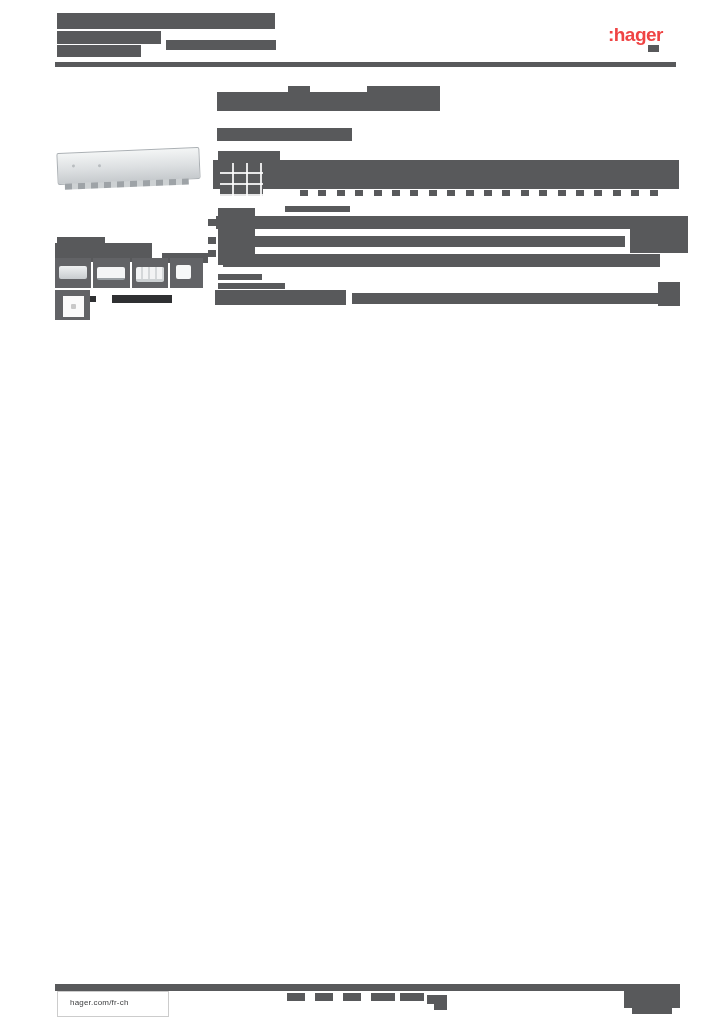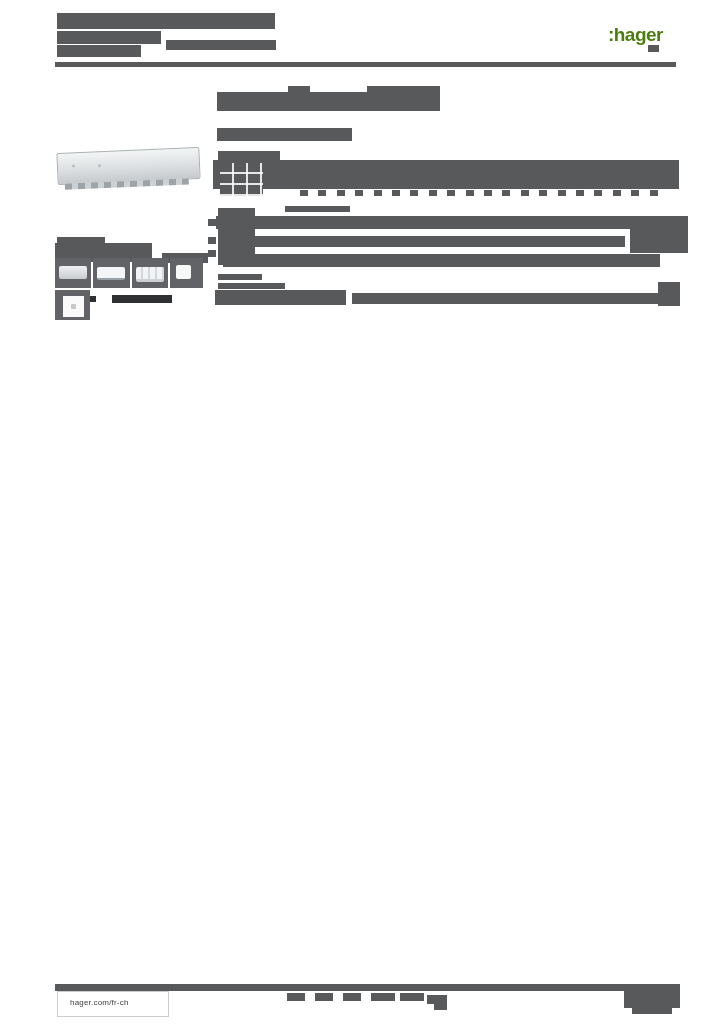--- a/index.html
+++ b/index.html
@@ -61,21 +61,21 @@
   }
   .web-text{
     position:absolute;left:4px;top:6px;font-size:8px;color:#3C3D3F;letter-spacing:0.2px;padding-left:8px;
   }
 </style>
 </head>
 <body>
 
 <div class="page">
 
-  <div class="logo" style="color: #4d7c0f;">:hager</div>
+  <div class="logo" style="color: #ef4444;">:hager</div>
 
   <div class="product-main"></div>
 
   <div class="banner"></div>
   <div class="grid-icon"></div>
 
   <div class="abs" id="redaction-layer">
       <div class="block" style="left: 57px; top: 13px; width: 218px; height: 16px; background: rgb(88, 89, 91);"></div>
       <div class="block" style="left: 57px; top: 31px; width: 104px; height: 13px; background: rgb(88, 89, 91);"></div>
       <div class="block" style="left: 57px; top: 45px; width: 84px; height: 12px; background: rgb(88, 89, 91);"></div>

